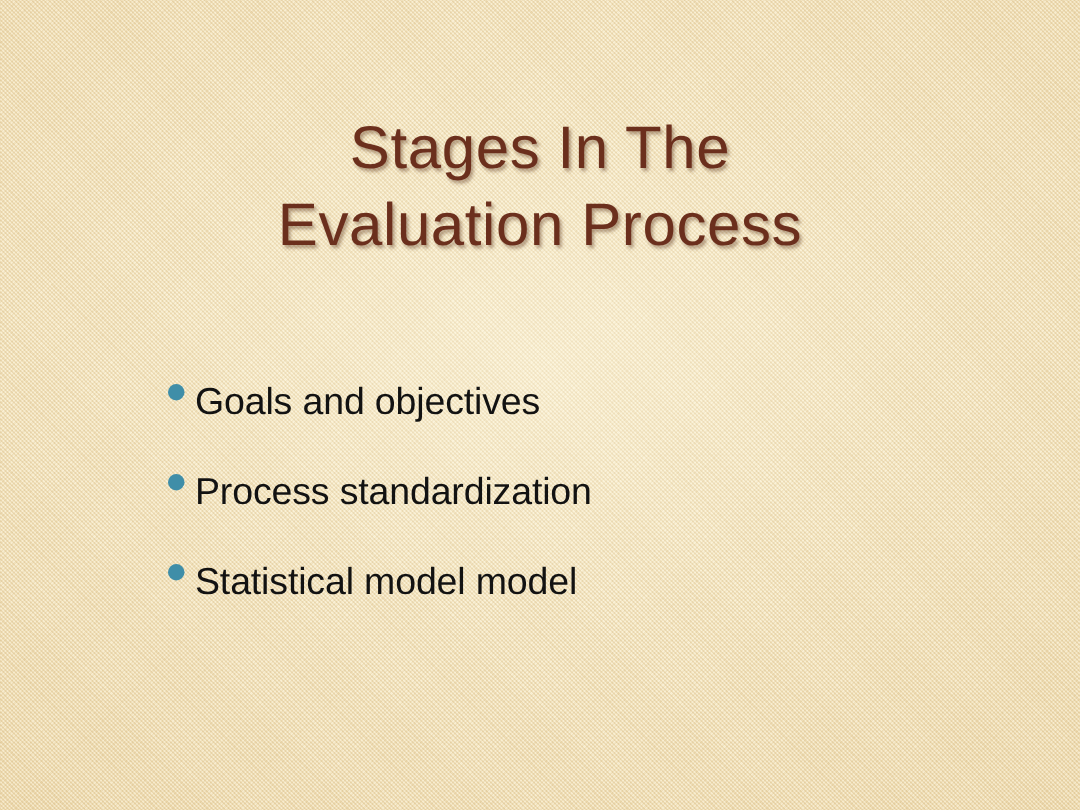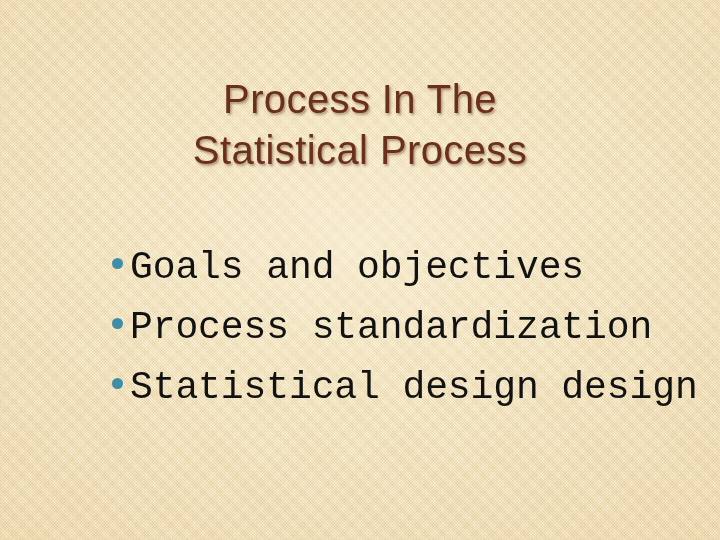--- a/index.html
+++ b/index.html
@@ -114,58 +114,58 @@
     flex: 0 0 auto;
     width: 11px;
     height: 11px;
     border-radius: 50%;
     background: #3f8ea8;
     margin-right: 7px;
     position: relative;
     top: -9px;
   }
   .bullet-text {
-    font-family: Liberation Mono, monospace;
-    font-size: 38px;
+    font-family: Liberation Sans, sans-serif;
+    font-size: 25px;
     line-height: 40px;
     font-weight: 400;
     color: #121212;
     letter-spacing: -0.1px;
     white-space: nowrap;
   }
 </style>
 </head>
 <body>
 
 <div id="slide">
 
   <div id="slide-background"></div>
   <div id="slide-texture"></div>
   <div id="slide-vignette"></div>
 
   <div id="content">
 
     <div id="title-block">
-      <div class="title-line">Process In The</div>
-      <div class="title-line">Statistical Process</div>
+      <div class="title-line">Stages In The</div>
+      <div class="title-line">Evaluation Process</div>
     </div>
 
     <ul id="bullet-list">
 
       <li class="bullet-item">
         <span class="bullet-dot"></span>
         <span class="bullet-text">Goals and objectives</span>
       </li>
 
       <li class="bullet-item">
         <span class="bullet-dot"></span>
         <span class="bullet-text">Process standardization</span>
       </li>
 
       <li class="bullet-item">
         <span class="bullet-dot"></span>
-        <span class="bullet-text">Statistical design design</span>
+        <span class="bullet-text">Statistical model model</span>
       </li>
 
     </ul>
 
   </div>
 </div>
 
 </body></html>

